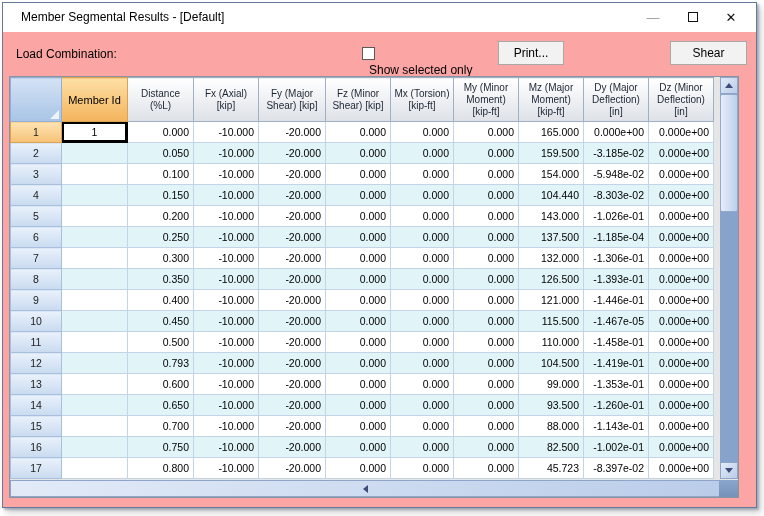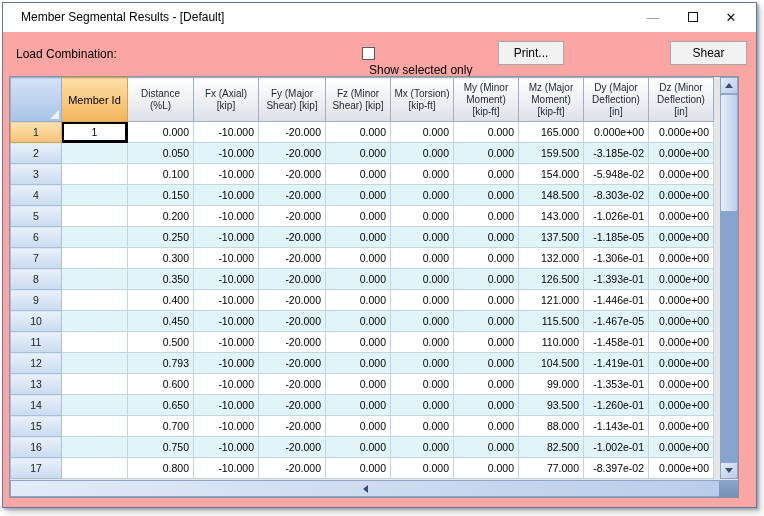--- a/index.html
+++ b/index.html
@@ -171,21 +171,21 @@
           </tr>
           <tr class="alt">
             <td class="rownum">4</td>
             <td class="member-col"></td>
             <td>0.150</td>
             <td>-10.000</td>
             <td>-20.000</td>
             <td>0.000</td>
             <td>0.000</td>
             <td>0.000</td>
-            <td>148.500</td>
+            <td>104.440</td>
             <td>-8.303e-02</td>
             <td>0.000e+00</td>
           </tr>
           <tr>
             <td class="rownum">5</td>
             <td class="member-col"></td>
             <td>0.200</td>
             <td>-10.000</td>
             <td>-20.000</td>
             <td>0.000</td>
@@ -198,21 +198,21 @@
           <tr class="alt">
             <td class="rownum">6</td>
             <td class="member-col"></td>
             <td>0.250</td>
             <td>-10.000</td>
             <td>-20.000</td>
             <td>0.000</td>
             <td>0.000</td>
             <td>0.000</td>
             <td>137.500</td>
-            <td>-1.185e-05</td>
+            <td>-1.185e-04</td>
             <td>0.000e+00</td>
           </tr>
           <tr>
             <td class="rownum">7</td>
             <td class="member-col"></td>
             <td>0.300</td>
             <td>-10.000</td>
             <td>-20.000</td>
             <td>0.000</td>
             <td>0.000</td>
@@ -340,21 +340,21 @@
           </tr>
           <tr>
             <td class="rownum">17</td>
             <td class="member-col"></td>
             <td>0.800</td>
             <td>-10.000</td>
             <td>-20.000</td>
             <td>0.000</td>
             <td>0.000</td>
             <td>0.000</td>
-            <td>77.000</td>
+            <td>45.723</td>
             <td>-8.397e-02</td>
             <td>0.000e+00</td>
           </tr>
         </tbody>
       </table>
 
     <div class="vscroll">
       <div class="sbtn">
         <span class="tri-up"></span>
       </div>

